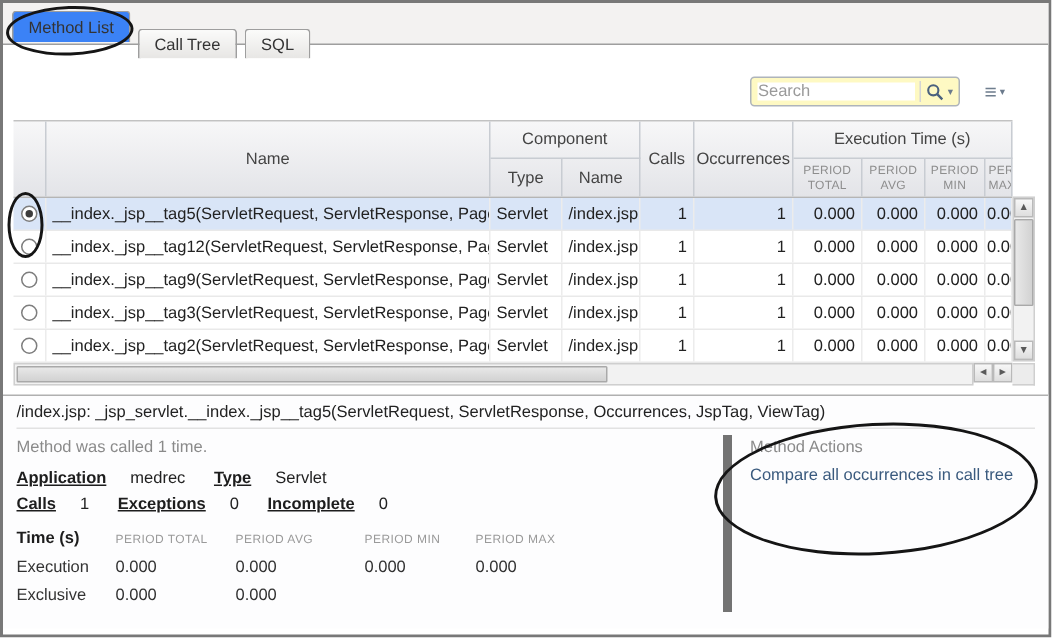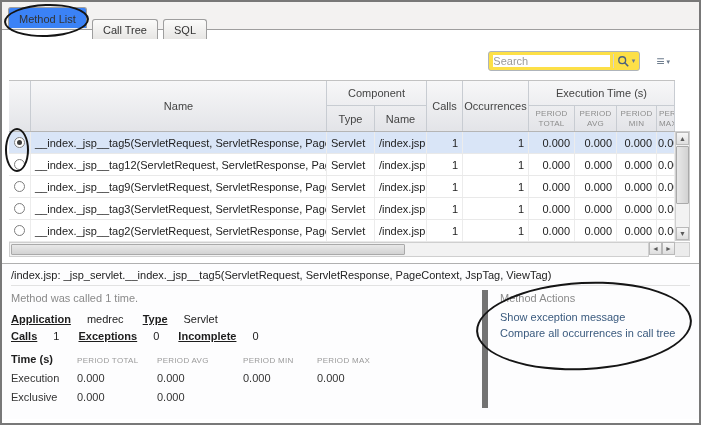--- a/index.html
+++ b/index.html
@@ -13,21 +13,21 @@
   .tabbar { height:28px; padding:5px 0 0 6px; background:#f3f2f1; border-bottom:1px solid #9e9e9e; }
   .tab {
     display:inline-block; padding:4px 10px 3px 10px; margin-right:2px;
     border:1px solid #9e9e9e; border-bottom:none; border-radius:3px 3px 0 0;
     background:linear-gradient(#fbfbfa,#e7e6e4); color:#333; cursor:default;
     position:relative; top:11px; font-size:11px;
   }
   .tab.active { background:#3b82f6; z-index:2; padding-top:5px; top:0; }
   
   .toolbar { margin:20px 7px 8px 7px; height:22px; display:flex; justify-content:flex-end; align-items:center; gap:16px; padding-right:22px; }
-  .searchbox { width:152px; height:20px; border:1px solid #aeb4bb; border-radius:3px; background:#fde047; display:flex; align-items:center; padding:0 4px; }
+  .searchbox { width:140px; height:20px; border:1px solid #aeb4bb; border-radius:3px; background:#fef9c3; display:flex; align-items:center; padding:0 4px; }
   .searchbox input { flex:1; min-width:0; border:none; outline:none; font-family:"Liberation Sans",sans-serif; font-size:11px; color:#333; }
   .searchbox input::placeholder { color:#9a9a9a; }
   .search-sep { width:1px; height:14px; background:#d4d4d4; margin:0 3px; }
   .mag { width:13px; height:13px; }
   .caret { font-size:7px; color:#6b7a8c; margin-left:2px; }
   .menu-icon { color:#6f7e8e; font-size:14px; line-height:1; display:flex; align-items:center; cursor:default; }
   .menu-icon .caret { font-size:7px; }
   
   .table-wrap { margin:0 7px; display:flex; }
   .grid-cols { display:grid; grid-template-columns:22px 296px 48px 52px 36px 66px 46px 42px 40px 18px; }
@@ -216,21 +216,21 @@
       <div class="h-thumb"></div>
     </div>
     <div class="h-btns">
       <div class="sb-btn">◄</div>
       <div class="sb-btn">►</div>
     </div>
     <div class="corner"></div>
   </div>
 
   <div class="details">
-    <div class="d-title">/index.jsp: _jsp_servlet.__index._jsp__tag5(ServletRequest, ServletResponse, PageContext, JspTag, ViewTag)</div>
+    <div class="d-title">/index.jsp: _jsp_servlet.__index._jsp__tag5(ServletRequest, ServletResponse, Occurrences, JspTag, ViewTag)</div>
     <div class="d-body">
       <div class="d-left">
         <div class="d-summary">Method was called 1 time.</div>
         <div class="kv">
           <b>Application</b><span class="val">medrec</span>
           <b>Type</b><span class="val">Servlet</span>
         </div>
         <div class="kv">
           <b>Calls</b><span class="val">1</span>
           <b>Exceptions</b><span class="val">0</span>
@@ -251,21 +251,20 @@
 
           <div class="tg-val">Exclusive</div>
           <div class="tg-val">0.000</div>
           <div class="tg-val">0.000</div>
           <div class="tg-val"></div>
           <div class="tg-val"></div>
         </div>
       </div>
       <div class="d-right">
         <div class="ma-title">Method Actions</div>
-        <a class="ma-link">Show exception message</a>
         <a class="ma-link">Compare all occurrences in call tree</a>
       </div>
     </div>
   </div>
 
   <div class="ellipse e-tab"></div>
   <div class="ellipse e-radio"></div>
   <div class="ellipse e-actions"></div>
 
 </div>

